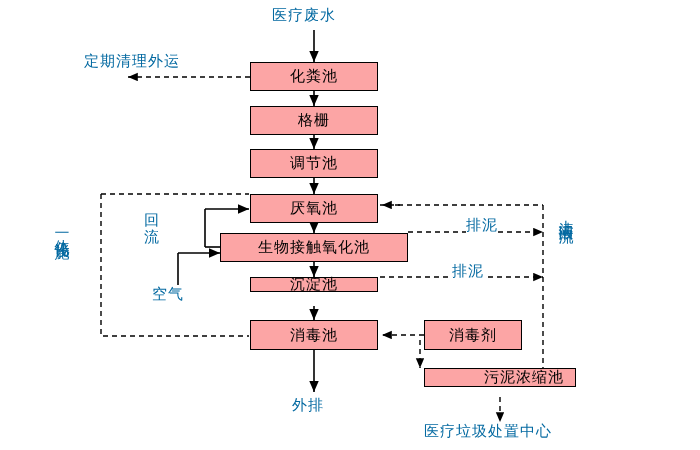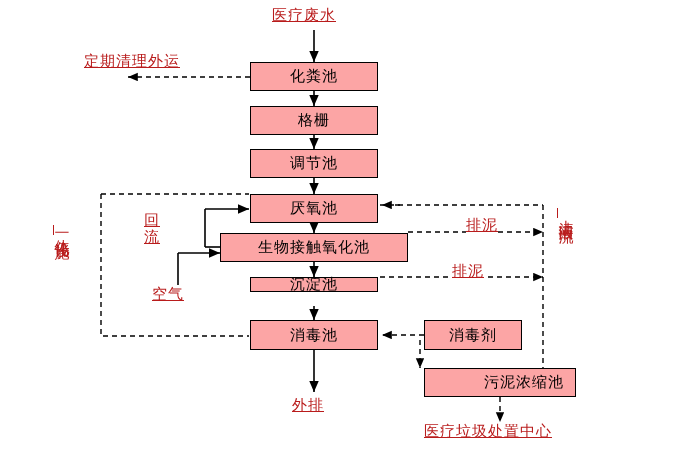--- a/index.html
+++ b/index.html
@@ -32,27 +32,26 @@
     display: flex;
     align-items: center;
     justify-content: center;
     font-size: 15px;
     letter-spacing: 1px;
     white-space: nowrap;
     z-index: 2;
   }
   .label {
     position: absolute;
-    color: #b91c1c;
+    color: #0369a1;
     font-size: 15px;
     letter-spacing: 1px;
     white-space: nowrap;
     background: #ffffff;
     z-index: 2;
-    text-decoration: underline;
   }
   .label.vertical {
     writing-mode: vertical-rl;
     text-orientation: upright;
     letter-spacing: 2px;
     line-height: 1;
     white-space: nowrap;
   }
   .label.two-line {
     white-space: pre;
@@ -136,21 +135,21 @@
   <div class="label" style="left:84px; top:52px;">定期清理外运</div>
 
   <div class="node" style="left:250px; top:62px; width:128px; height:29px;">化粪池</div>
   <div class="node" style="left:250px; top:106px; width:128px; height:29px;">格栅</div>
   <div class="node" style="left:250px; top:149px; width:128px; height:29px;text-align:center;">调节池</div>
   <div class="node" style="left:250px; top:194px; width:128px; height:29px;">厌氧池</div>
   <div class="node" style="left:220px; top:233px; width:188px; height:29px;text-align:center;">生物接触氧化池</div>
   <div class="node" style="left:250px; top:277px; width:128px; height:15px;">沉淀池</div>
   <div class="node" style="left:250px; top:320px; width:128px; height:30px;">消毒池</div>
   <div class="node" style="left:424px; top:320px; width:98px; height:30px;">消毒剂</div>
-  <div class="node" style="left:424px; top:368px; width:152px; height:29px;padding-left:48px;">污泥浓缩池</div>
+  <div class="node" style="left:424px; top:368px; width:152px; height:19px;padding-left:48px;">污泥浓缩池</div>
 
   <div class="label two-line" style="left:144px; top:212px;">回
 流</div>
   <div class="label" style="left:152px; top:285px;">空气</div>
   <div class="label vertical" style="left:54px; top:225px;">一体化设施</div>
   <div class="label" style="left:466px; top:216px;">排泥</div>
   <div class="label" style="left:452px; top:262px;">排泥</div>
   <div class="label vertical" style="left:558px; top:208px;">上清液回流</div>
   <div class="label" style="left:292px; top:396px;">外排</div>
   <div class="label" style="left:424px; top:422px;">医疗垃圾处置中心</div>

